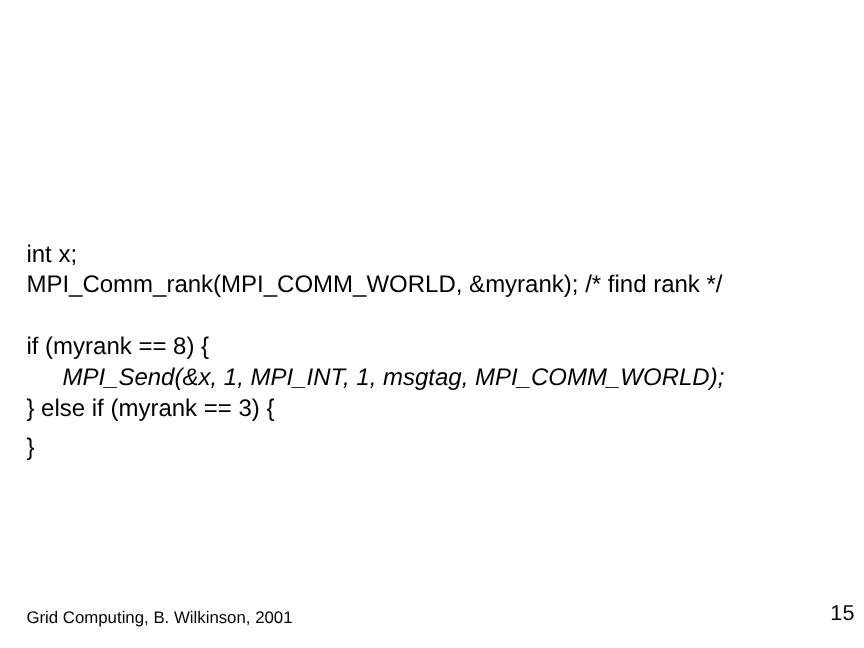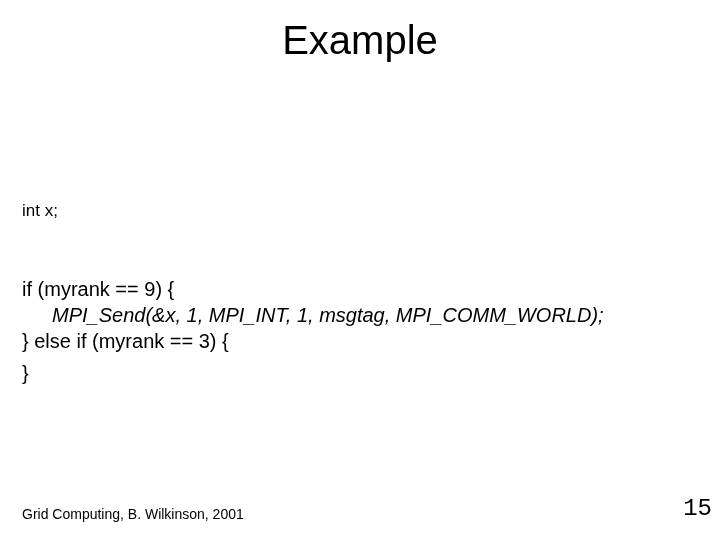--- a/index.html
+++ b/index.html
@@ -34,21 +34,21 @@
     left: 22px;
     right: 22px;
     font-size: 24px;
     line-height: 1.2;
   }
   .code-block-1 {
     position: absolute;
     top: 200px;
     left: 22px;
     right: 19px;
-    font-size: 17px;
+    font-size: 20px;
     line-height: 1.25;
   }
   .code-block-2 {
     position: absolute;
     top: 276px;
     left: 22px;
     right: 22px;
     font-size: 20px;
     line-height: 1.3;
   }
@@ -60,38 +60,37 @@
   .footer-left {
     position: absolute;
     bottom: 18px;
     left: 22px;
     font-size: 14px;
   }
   .footer-right {
     position: absolute;
     bottom: 18px;
     right: 8px;
-    font-size: 24px;
-    font-family: Liberation Mono, monospace;
+    font-size: 18px;
   }
 </style>
 </head>
 <body>
 
 <div class="slide">
 
-  <div class="title">Example</div>
 
 
   <div class="code-block-1">
     <div>int x;</div>
+    <div>MPI_Comm_rank(MPI_COMM_WORLD, &amp;myrank); /* find rank */</div>
   </div>
 
   <div class="code-block-2">
-    <div>if (myrank == 9) {</div>
+    <div>if (myrank == 8) {</div>
     <span class="indent">MPI_Send(&amp;x, 1, MPI_INT, 1, msgtag, MPI_COMM_WORLD);</span>
     <div>} else if (myrank == 3) {</div>
     <div style="margin-top:6px">}</div>
   </div>
 
   <div class="footer-left">Grid Computing, B. Wilkinson, 2001</div>
   <div class="footer-right">15</div>
 
 </div>
 

